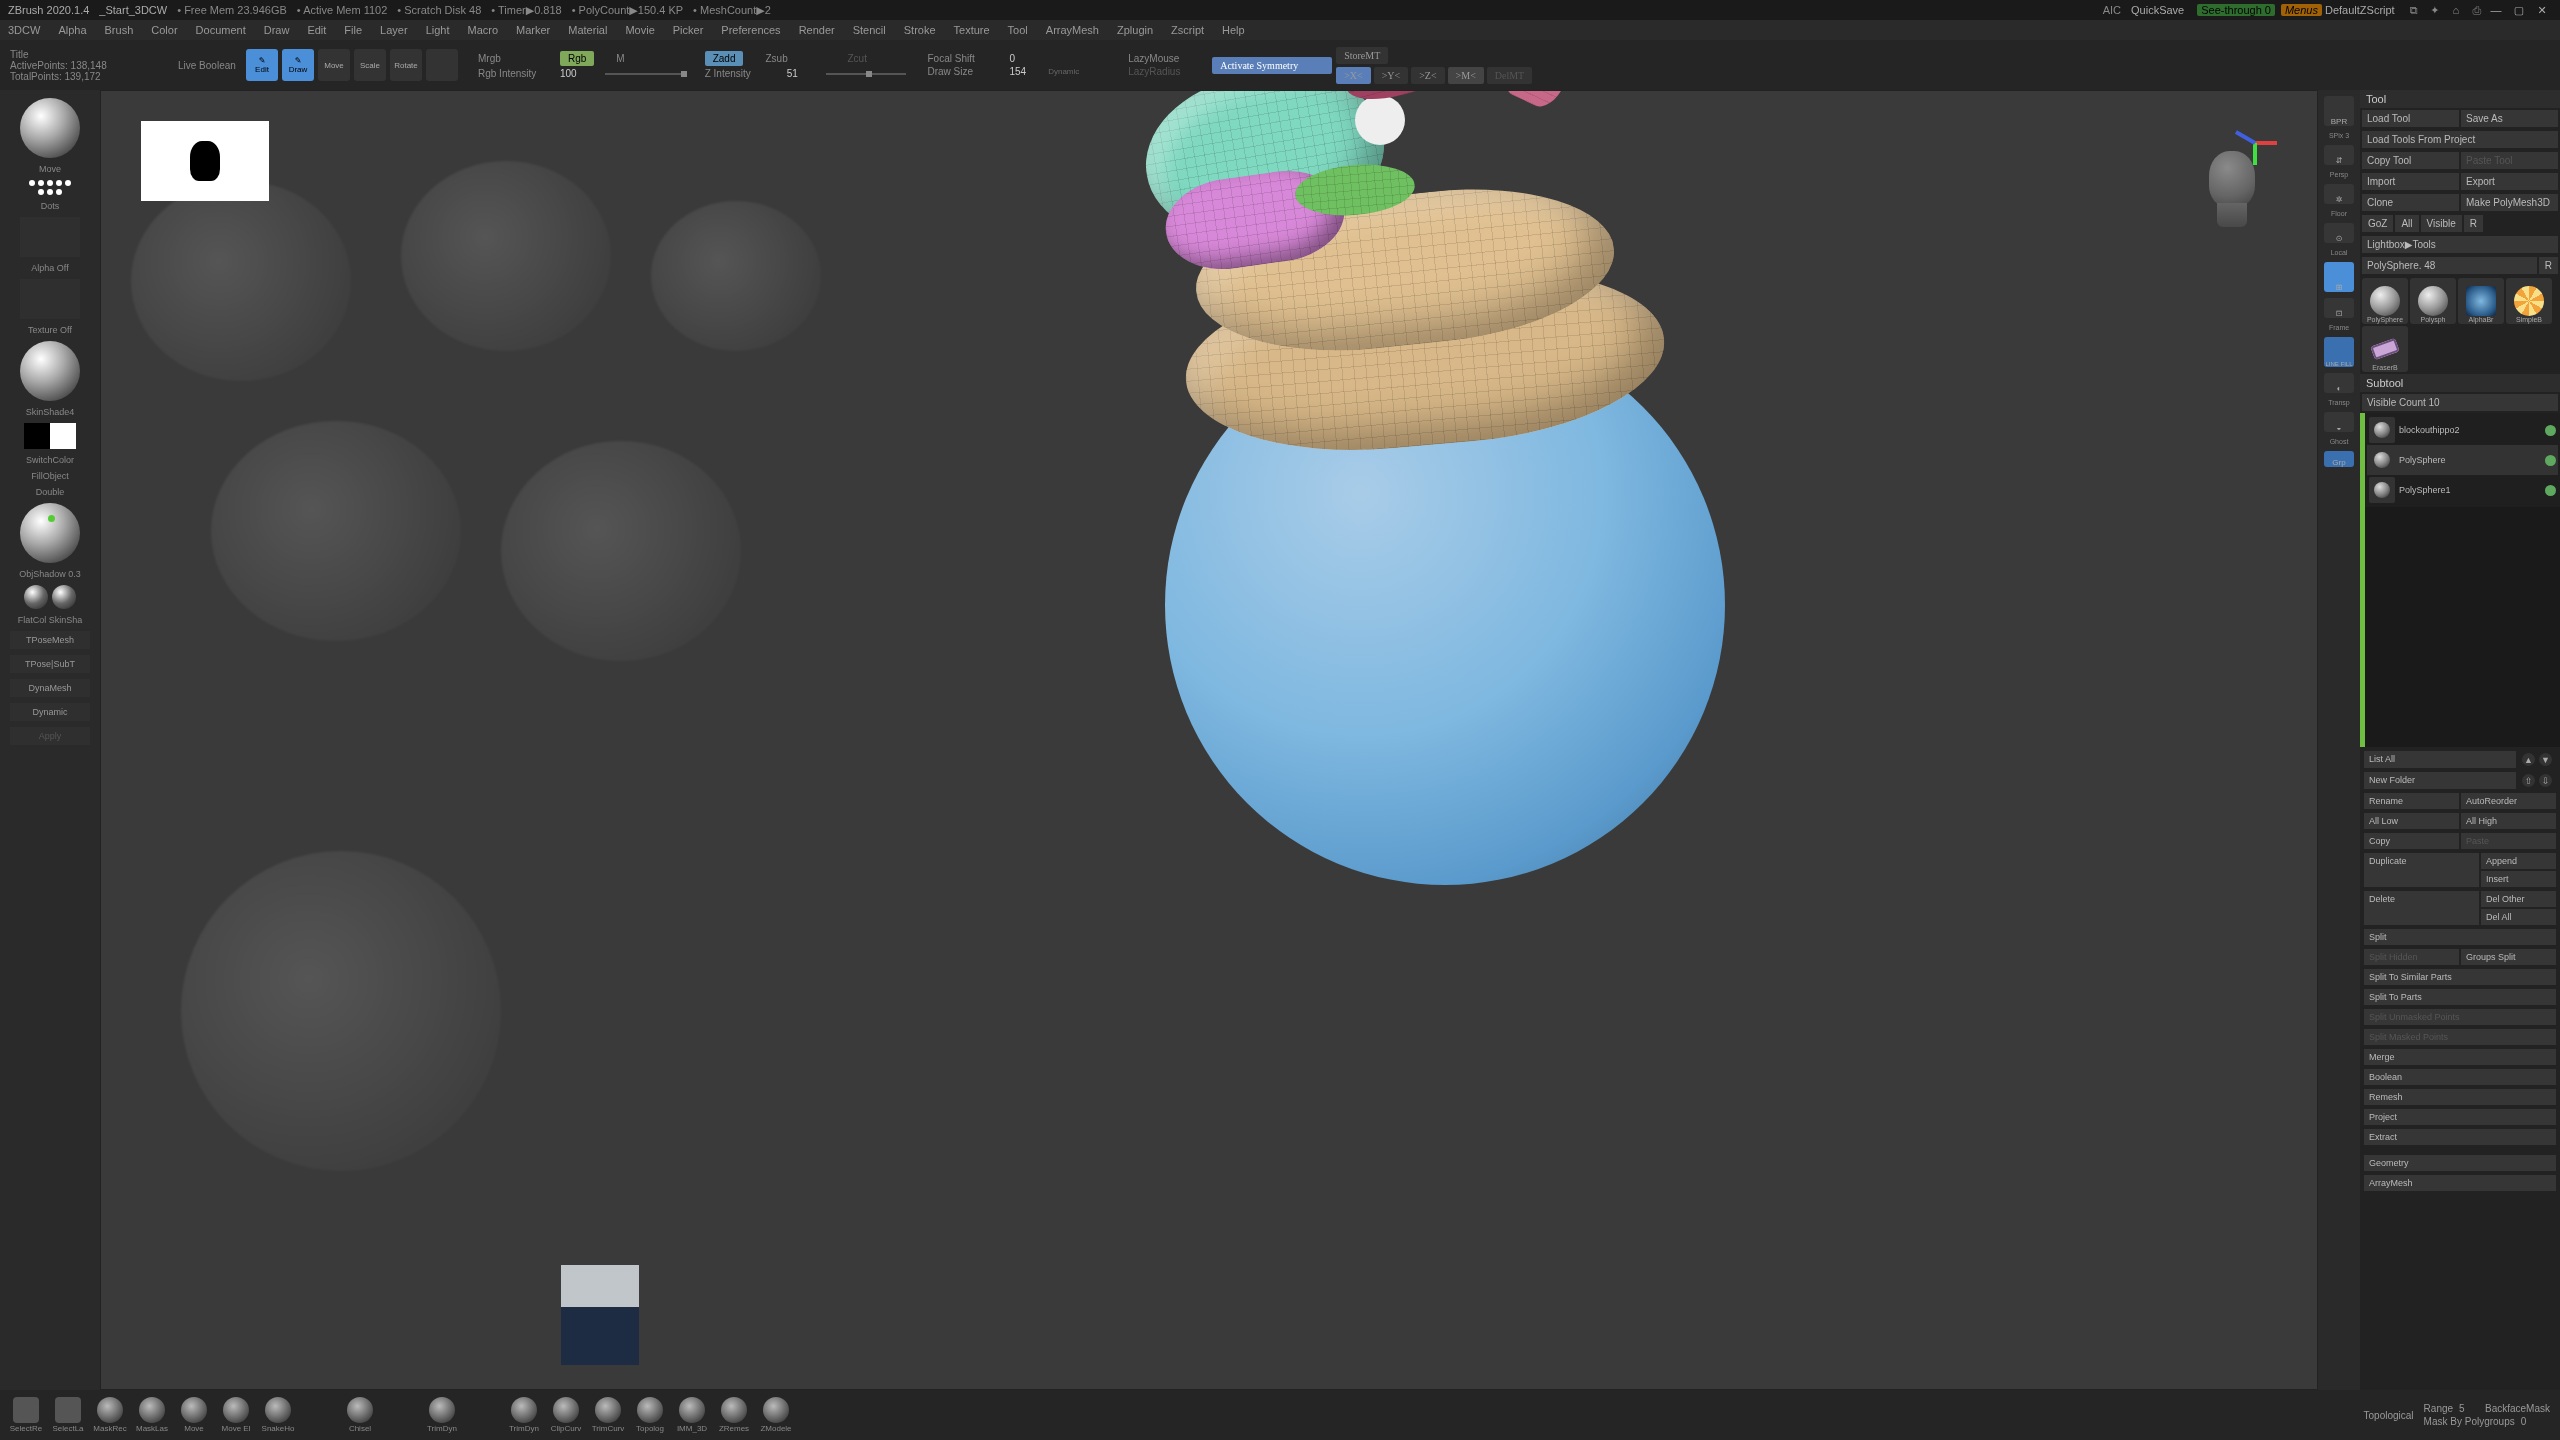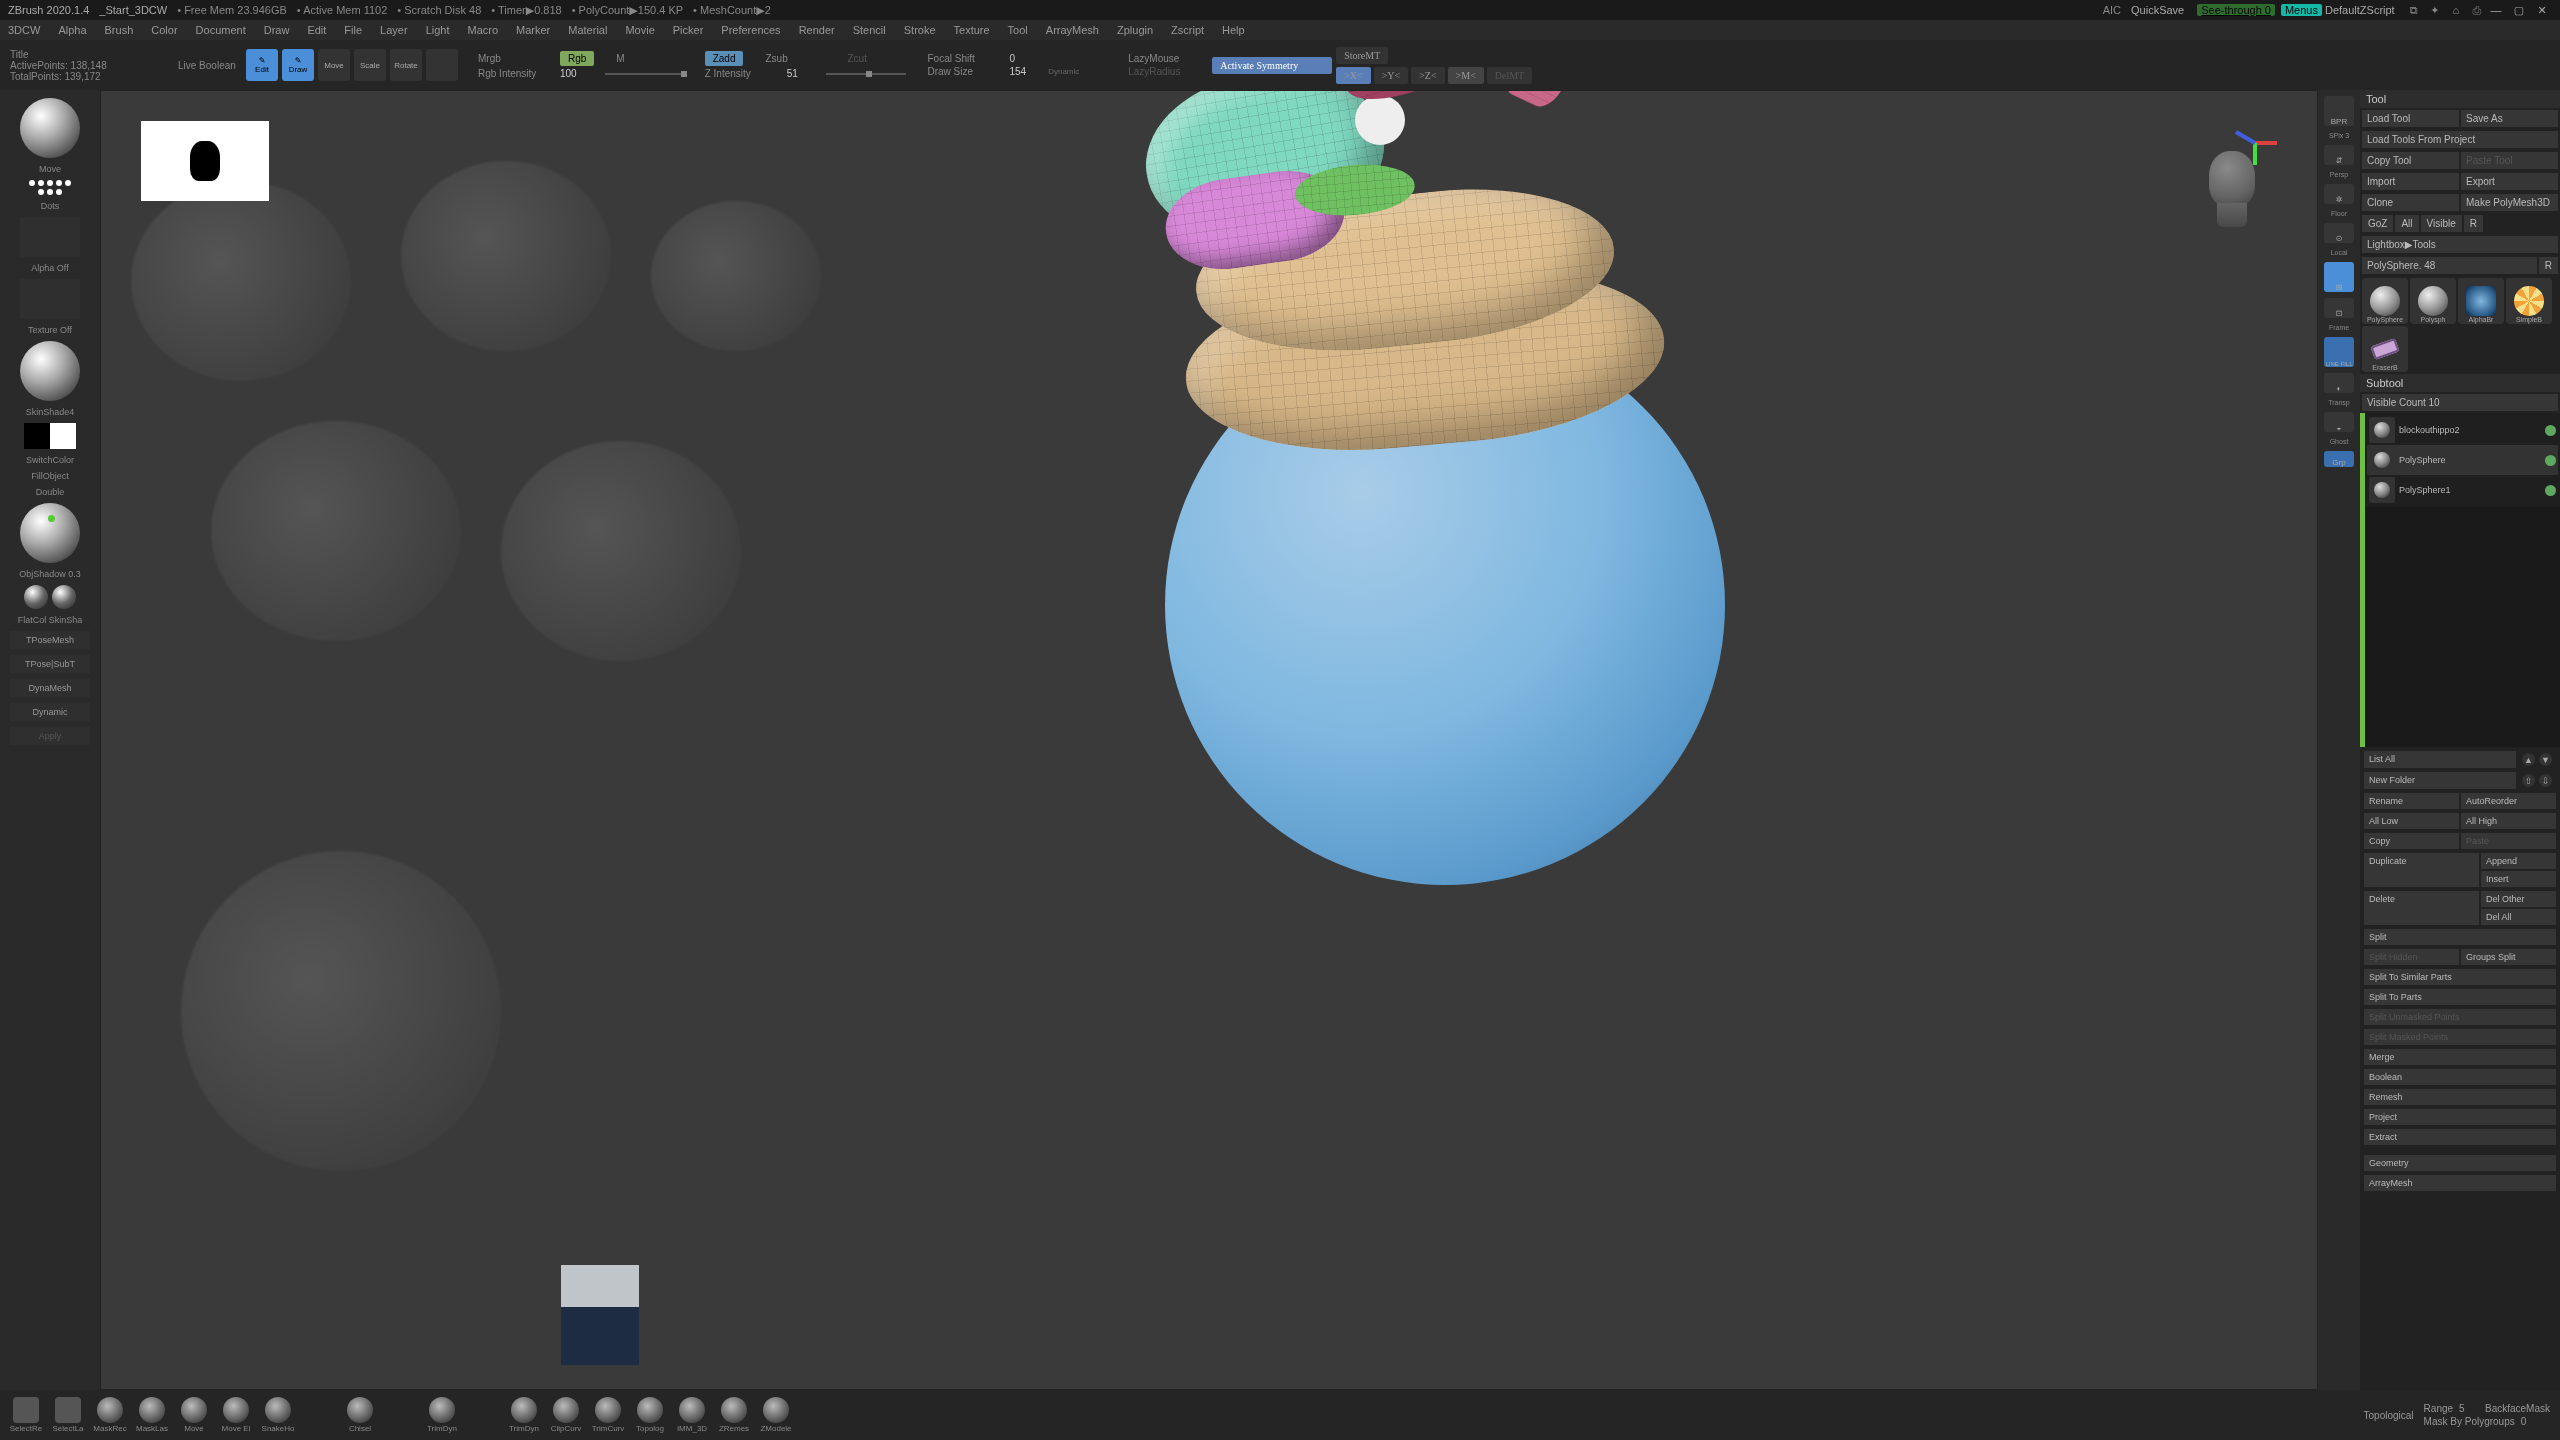--- a/index.html
+++ b/index.html
@@ -1,22 +1,22 @@
 <!DOCTYPE html>
 <html><head>
 <meta charset="utf-8">
 <style>
 * { margin:0; padding:0; box-sizing:border-box; font-family:Arial,Helvetica,sans-serif; }
 body { background:#2a2a2a; color:#9a9a9a; font-size:10px; width:2560px; height:1440px; overflow:hidden; position:relative; }
 .titlebar { height:20px; background:#1a1a1a; display:flex; align-items:center; padding:0 8px; font-size:11px; color:#aaa; }
 .titlebar .seg { margin-right:10px; }
 .titlebar .spacer { flex:1; }
 .win-btns span { display:inline-block; width:20px; text-align:center; cursor:pointer; }
-.titlebar .tag { background:#2e6d2e; color:#000; padding:0 4px; border-radius:2px; margin:0 3px; text-decoration:underline; }
-.titlebar .tag.blue { background:#14b8a6; color:#000; text-decoration:none; }
+.titlebar .tag { background:#2e6d2e; color:#000; padding:0 4px; border-radius:2px; margin:0 3px; }
+.titlebar .tag.blue { background:#a16207; color:#000; text-decoration:none;font-style:italic; }
 .titlebar .soft { color:#888; }
 .win-icons span { display:inline-block; width:18px; text-align:center; color:#888; }
 
 .menubar { height:20px; background:#2a2a2a; display:flex; align-items:center; padding:0 8px; font-size:11px; color:#999; }
 .menubar span { margin-right:18px; cursor:pointer; }
 
 .shelf { height:50px; background:#252525; display:flex; align-items:center; padding:0 10px; gap:8px; font-size:10px; position:relative; }
 .shelf .title-block { width:160px; font-size:10px; color:#888; }
 .shelf .btngrp { display:flex; gap:4px; }
 .shelf .sqbtn { width:32px; height:32px; background:#333; border-radius:3px; display:flex; flex-direction:column; align-items:center; justify-content:center; font-size:8px; color:#aaa; cursor:pointer; }

